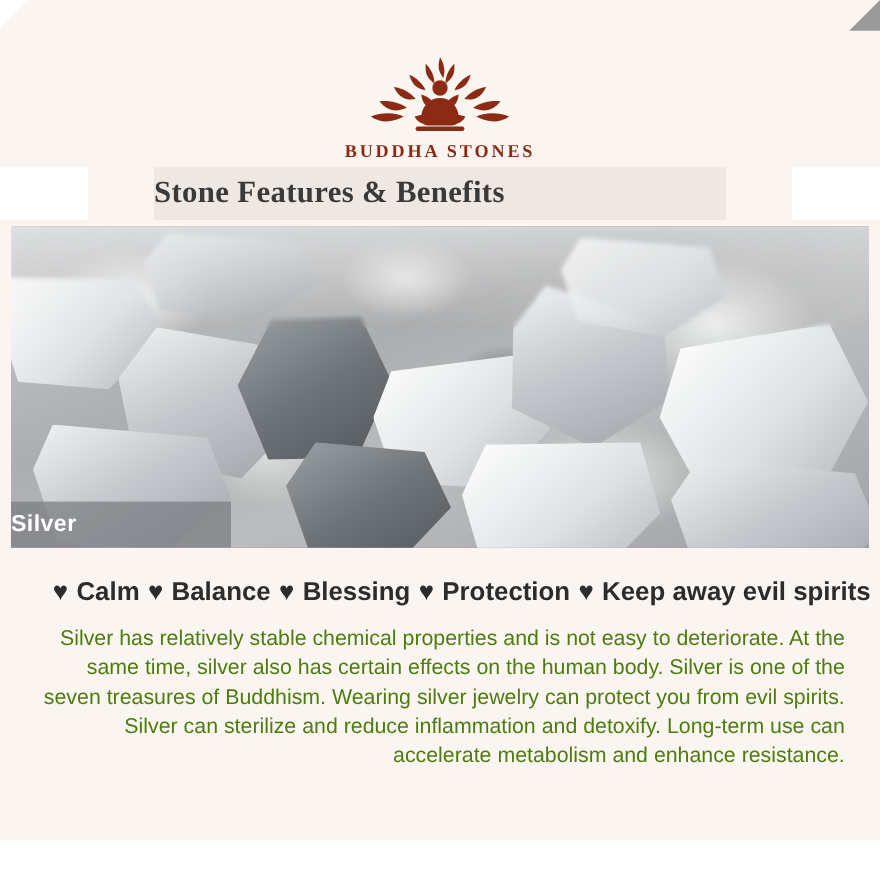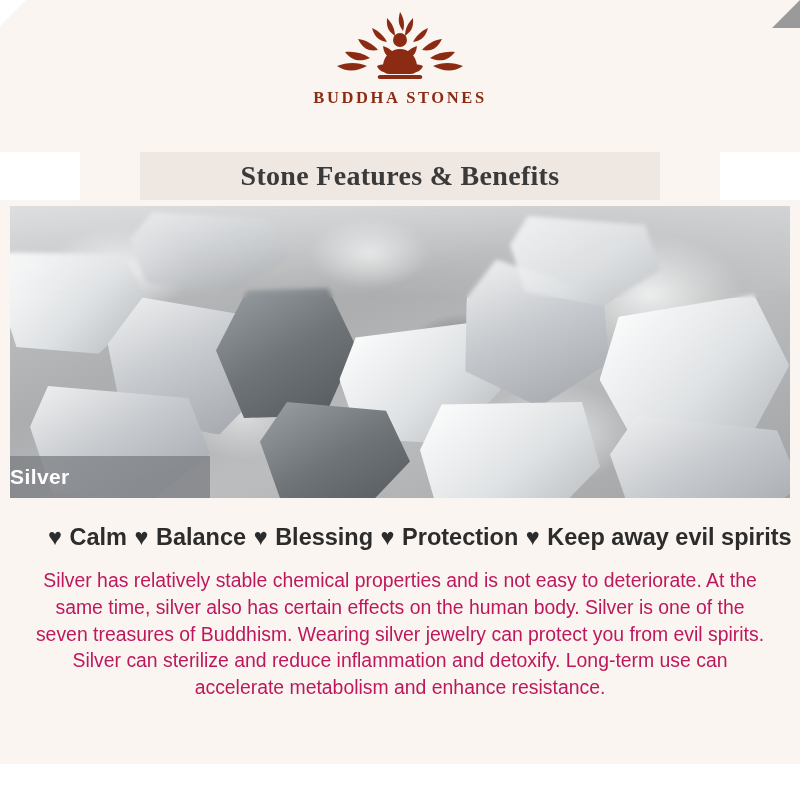--- a/index.html
+++ b/index.html
@@ -50,21 +50,21 @@
     border-color: transparent transparent #ffffff transparent;
   }
 
   
   .header {
     position: relative;
     height: 148px;
     display: flex;
     flex-direction: column;
     align-items: center;
-    justify-content: flex-start;
+    justify-content: flex-end;
     padding-top: 6px;
     box-sizing: border-box;
   }
   .logo-mark {
     width: 150px;
     height: 78px;
     position: relative;
   }
   .brand-name {
     font-family: "Liberation Serif", serif;
@@ -77,21 +77,21 @@
 
   
   .title-banner {
     position: relative;
     margin: 4px auto 0 auto;
     width: 520px;
     height: 48px;
     background: #efe7e1;
     display: flex;
     align-items: center;
-    justify-content: center;
+    justify-content: flex-start;
   }
   .title-banner .title-text {
     font-family: "Liberation Serif", serif;
     font-weight: bold;
     font-size: 28px;
     color: #3a3a3a;
     letter-spacing: 0.3px;
   }
   .banner-wrap {
     position: relative;
@@ -186,23 +186,23 @@
     color: #2c2c2c;
     font-weight: normal;
     padding: 0 1px;
   }
 
   
   .body-copy {
     margin: 16px 32px 0 32px;
     font-size: 19.4px;
     line-height: 1.38;
-    color: #be185d;
+    color: #4d7c0f;
     font-family: "Liberation Sans", sans-serif;
-    text-align: center;
+    text-align: right;
   }
 
   
   .bottom-band {
     position: absolute;
     left: 0;
     bottom: 0;
     width: 800px;
     height: 36px;
     background: #ffffff;

